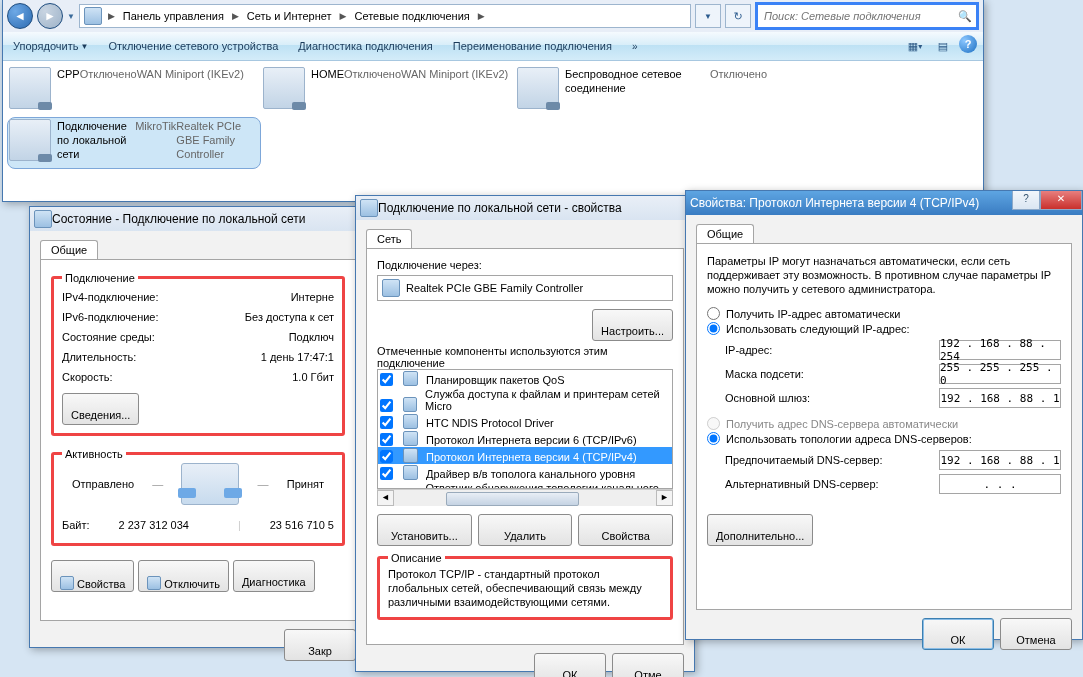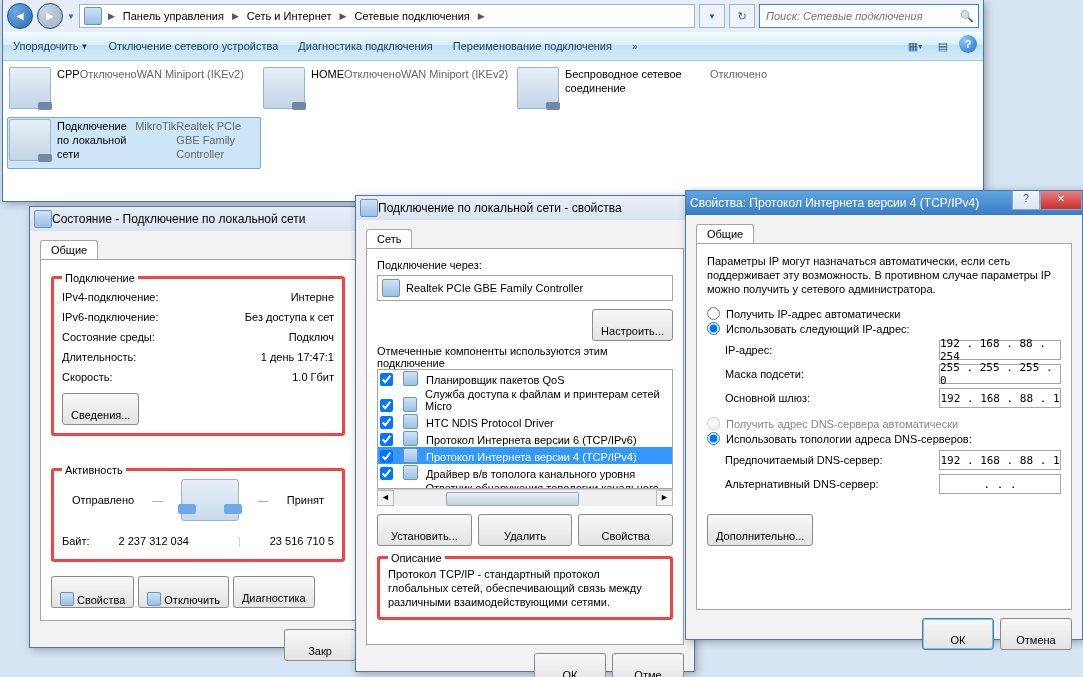--- a/index.html
+++ b/index.html
@@ -11,30 +11,30 @@
   .winbtn.close{background:linear-gradient(#e87f7e,#c9302c);color:#fff;width:40px}
   
   #explorer{left:2px;top:0;width:980px;height:201px;border-top:none}
   #explorer .addr{height:28px;display:flex;align-items:center;padding:2px 4px;gap:4px;background:#e8eef7}
   .navcircle{width:24px;height:24px;border-radius:50%;background:radial-gradient(circle at 30% 30%,#6ea9e6,#2c6bb1);border:1px solid #1e4c7e;color:#fff;display:flex;align-items:center;justify-content:center;font-size:12px}
   .navcircle.disabled{background:radial-gradient(circle at 30% 30%,#c9d5e2,#9db2c8)}
   .crumbs{flex:1;height:22px;border:1px solid #9db5ce;background:#fff;display:flex;align-items:center}
   .crumbs .sep{color:#555;padding:0 2px;font-size:9px}
   .crumbs .pc{padding:0 6px;cursor:default}
   .refbtn{width:24px;height:22px;border:1px solid #9db5ce;background:#eef4fb;display:flex;align-items:center;justify-content:center;color:#2c5b8e}
-  .search{width:210px;height:22px;border:1px solid #3b82f6;background:#fff;display:flex;align-items:center;padding:0 4px}
+  .search{width:210px;height:22px;border:3px solid #3b82f6;background:#fff;display:flex;align-items:center;padding:0 4px}
   .search input{flex:1;border:none;outline:none;font-size:11px;font-style:italic;color:#888}
   .toolbar{height:28px;background:linear-gradient(#f5fafe,#d9eef9 45%,#bde1f4 46%,#d4ecf9);display:flex;align-items:center;padding:0 6px;gap:12px;color:#1a3a5a;border-bottom:1px solid #a7c7e0}
   .toolbar .tbtn{padding:2px 4px;display:flex;align-items:center;gap:2px}
   .toolbar .tbtn .dd{font-size:8px}
   .toolbar .right{margin-left:auto;display:flex;gap:4px}
   .viewicon{width:22px;height:20px;border:1px solid transparent;display:flex;align-items:center;justify-content:center;color:#2e5a86}
   .content-area{display:flex;flex-wrap:wrap;padding:4px;gap:0;align-content:flex-start}
   .conn-item{width:250px;height:48px;display:flex;padding:2px;gap:6px}
-  .conn-item.selected{background:#cde6f7;border:1px solid #7da7d9;border-radius:2px;padding:1px}
+  .conn-item.selected{background:#cde6f7;border:1px solid #7da7d9;border-radius:8px;padding:1px}
   .conn-icon{width:40px;height:40px;background:linear-gradient(#e8eff7,#c2d4e6);border:1px solid #9cb3cc;border-radius:2px;position:relative;flex-shrink:0}
   .conn-icon::after{content:"";position:absolute;width:14px;height:8px;background:#6d8aa8;bottom:-2px;right:-2px;border-radius:2px}
   .conn-text{display:flex;flex-direction:row;line-height:14px;font-size:11px;overflow:hidden}
   .conn-text .n{color:#000}
   .conn-text .s{color:#666}
   
   #dlg-status{left:29px;top:206px;width:336px;height:440px}
   #dlg-props{left:355px;top:195px;width:338px;height:475px}
   #dlg-ip{left:685px;top:190px;width:396px;height:448px}
   .body-area{padding:8px 10px 10px;background:#f2f2f2;height:calc(100% - 24px);box-sizing:border-box;position:relative}
@@ -177,21 +177,21 @@
         <div class="row">
             <span class="l">Длительность:</span>
             <span class="v">1 день 17:47:1</span>
           </div>
         <div class="row">
             <span class="l">Скорость:</span>
             <span class="v">1.0 Гбит</span>
           </div>
         <div style="margin-top:6px"><button class="btn">Сведения...</button></div>
       </div>
-      <div class="groupbox" style="margin-top:32px">
+      <div class="groupbox" style="margin-top:16px">
         <span class="gtitle">Активность</span>
         <div class="activity" style="padding:0 10px">
           <span>Отправлено</span>
           <span style="color:#999">—</span>
           <div class="act-arrows"></div>
           <span style="color:#999">—</span>
           <span>Принят</span>
         </div>
         <div class="row" style="margin-top:10px">
           <span class="l">Байт:</span>

